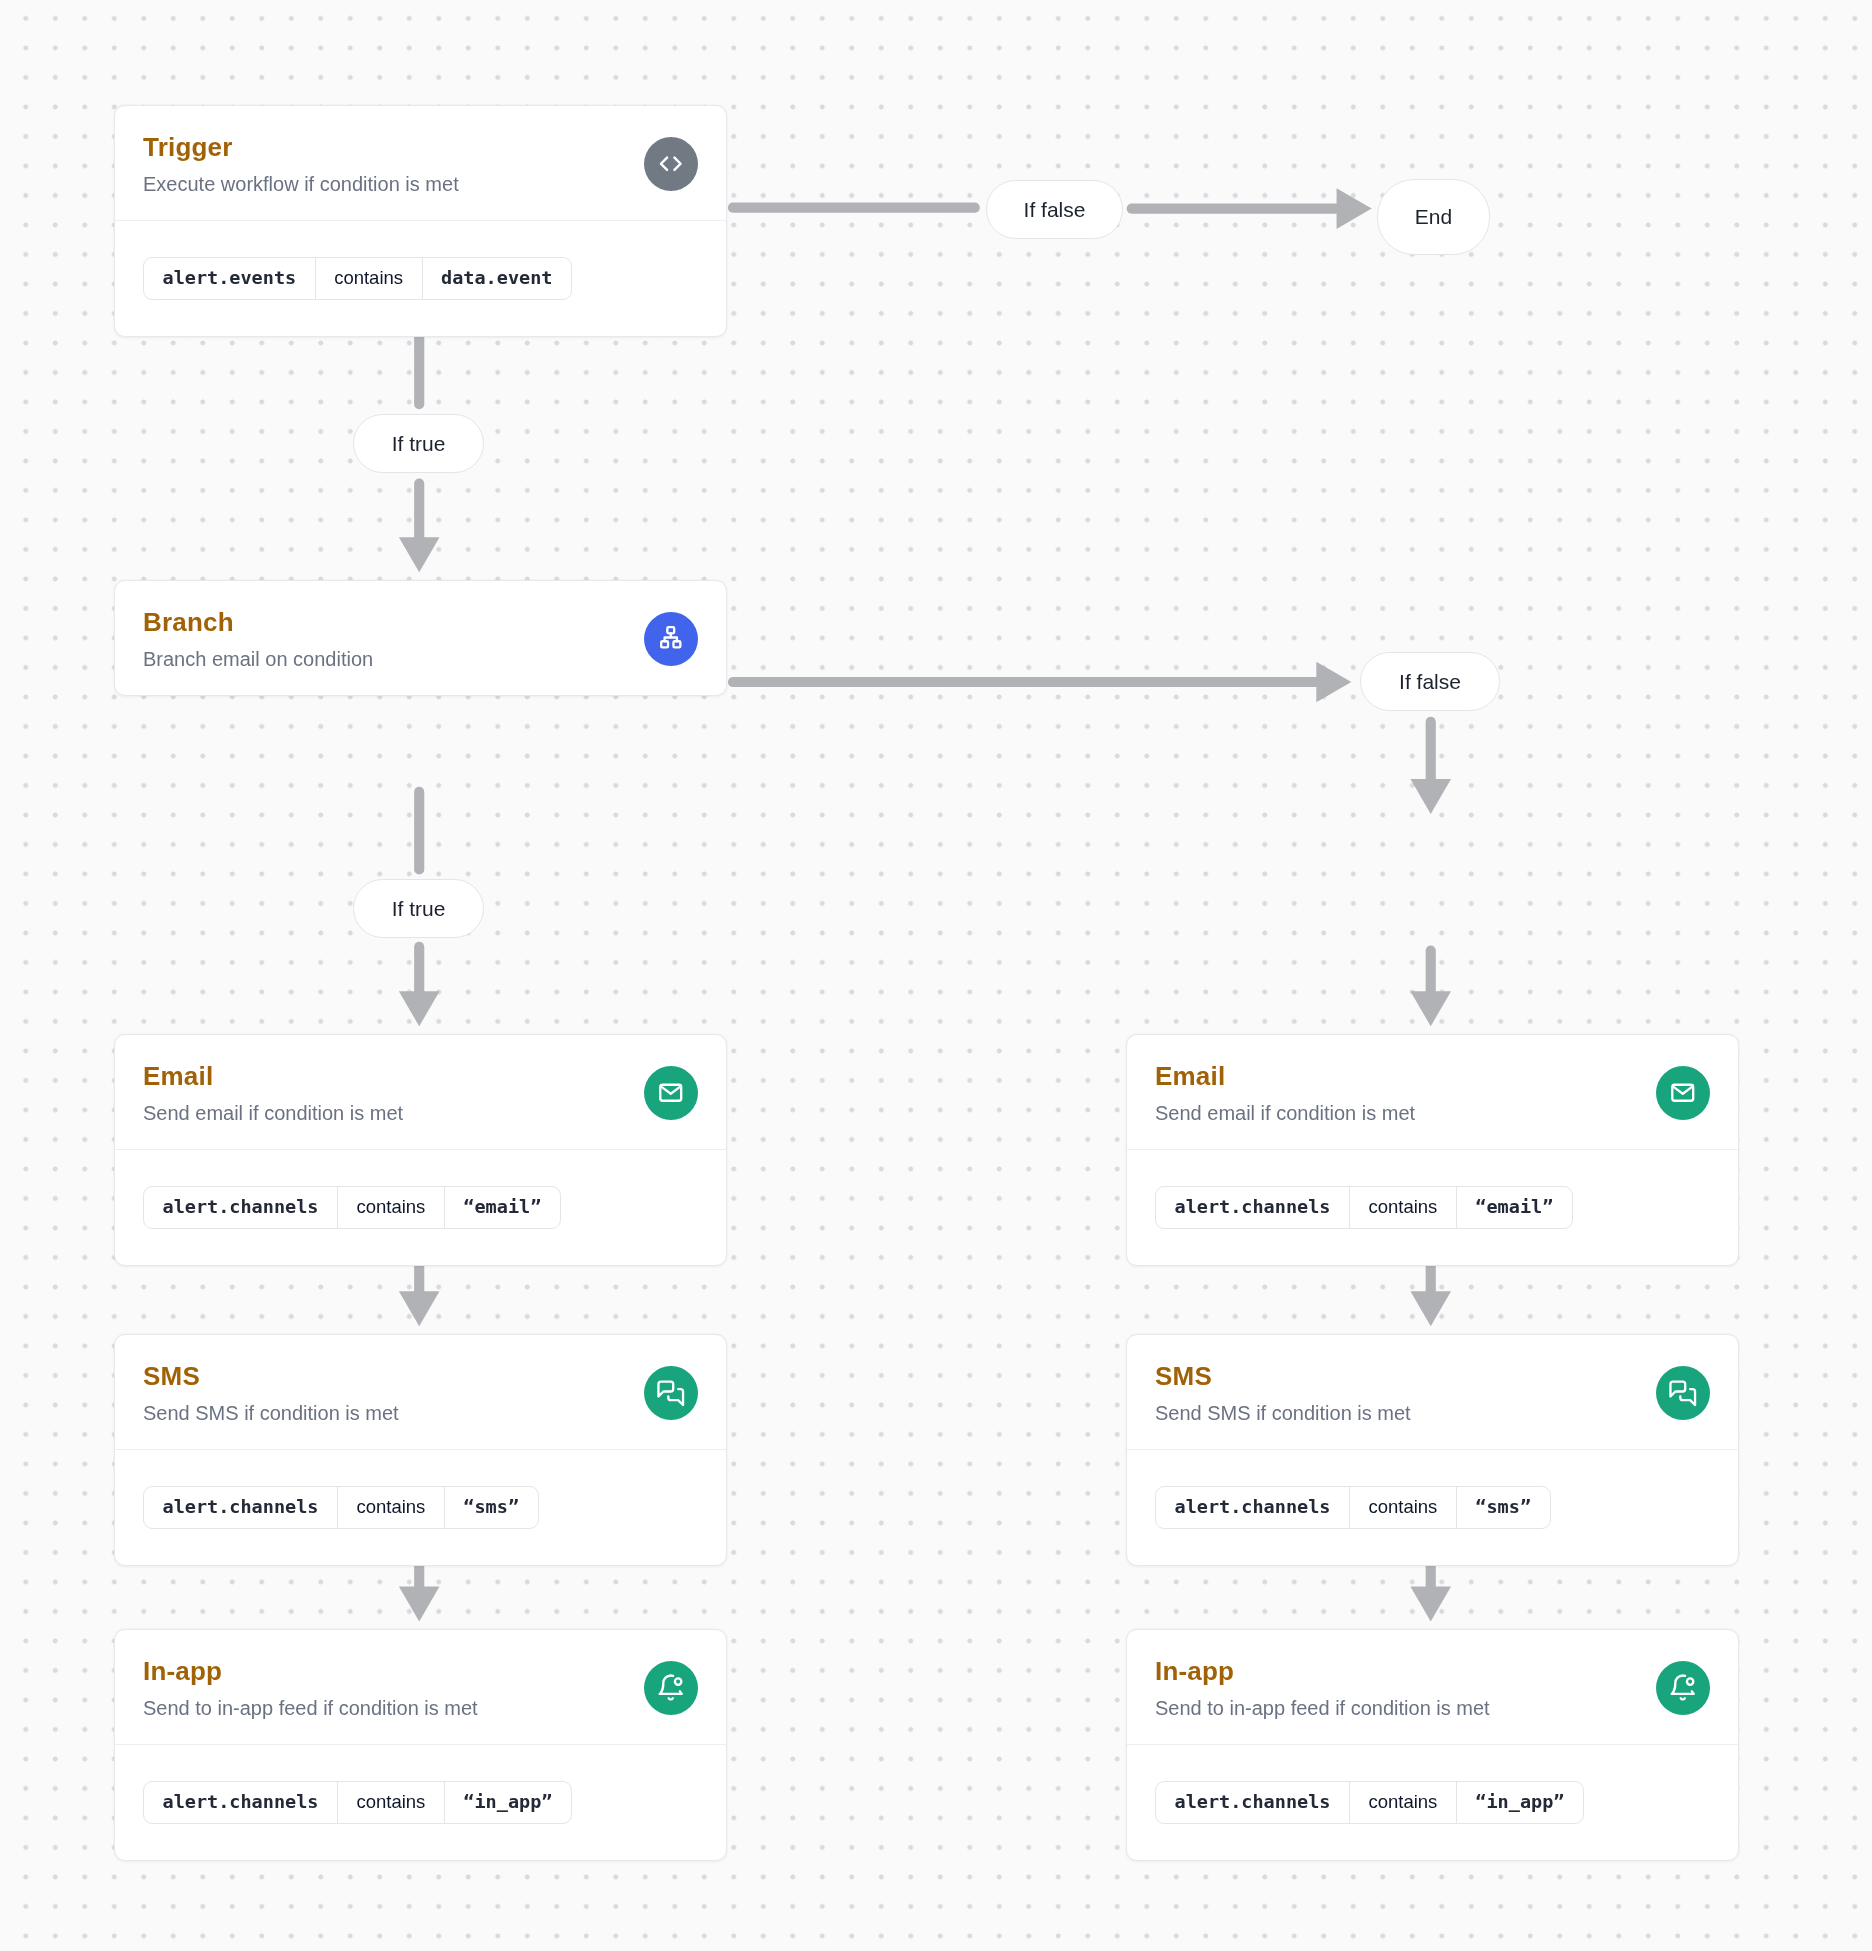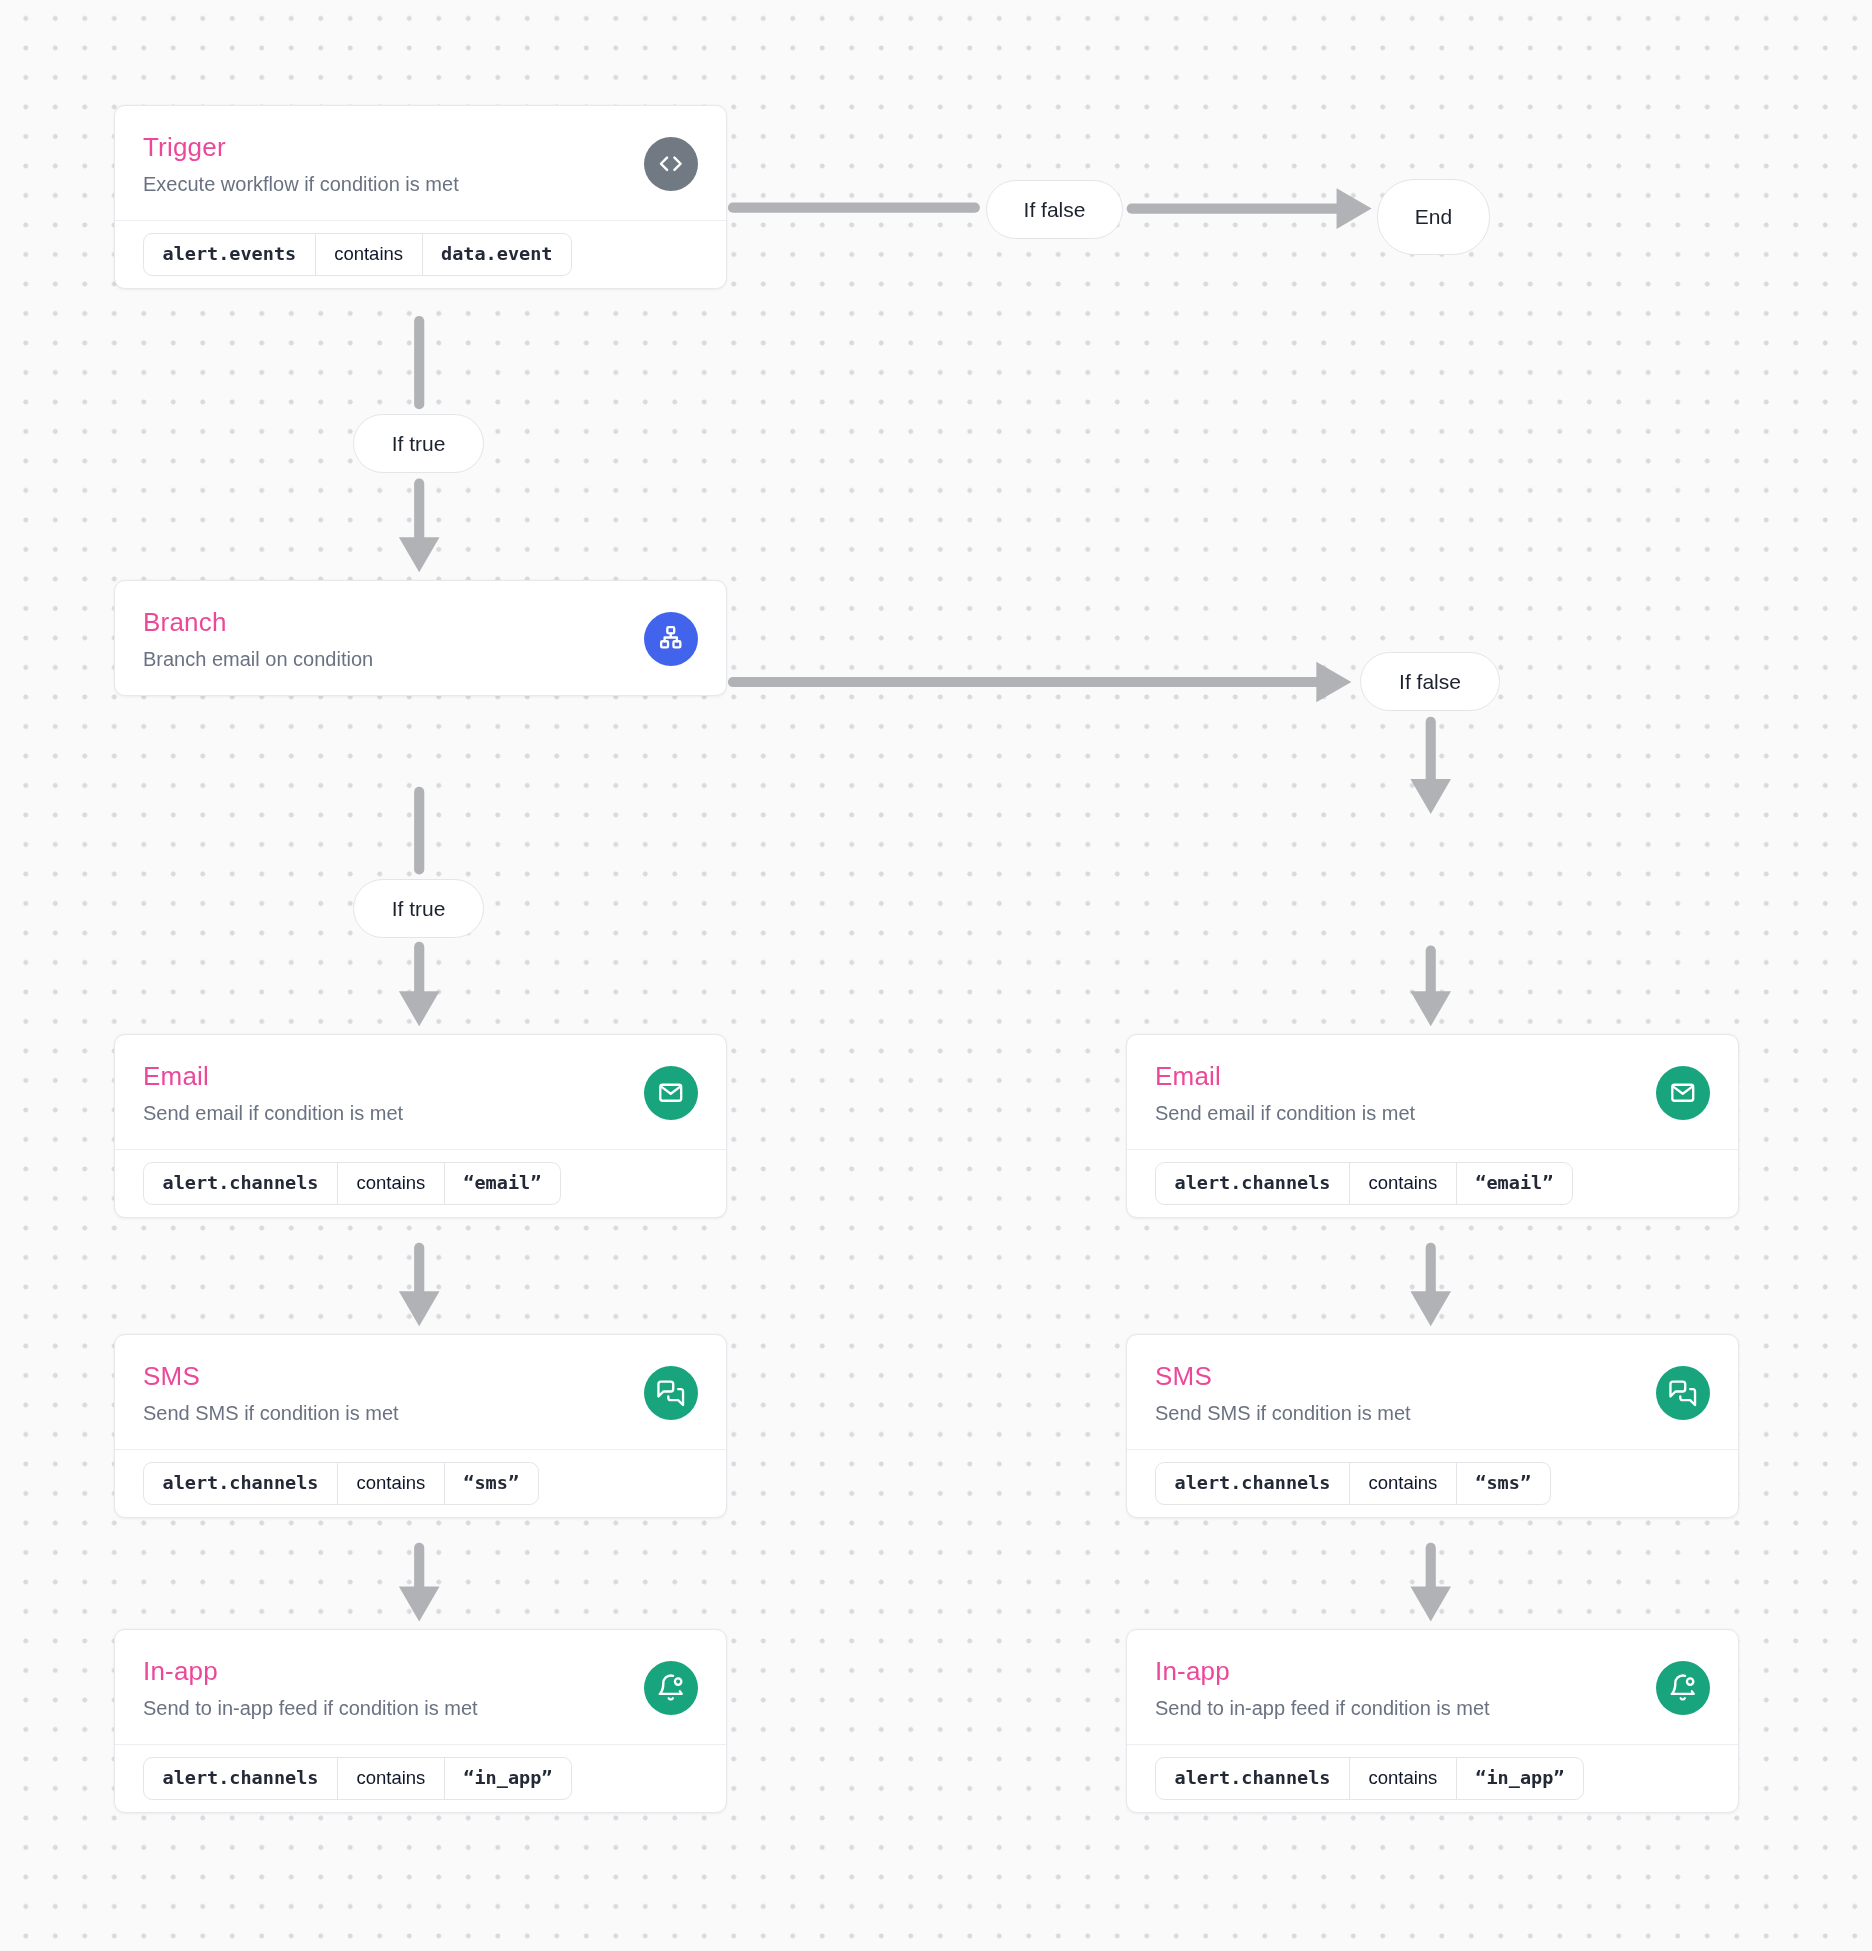--- a/index.html
+++ b/index.html
@@ -27,38 +27,38 @@
     border:0.9px solid #e6e8ec;
     border-radius:11px;
     box-shadow:0 0.9px 2.8px rgba(16,24,40,.06);
     box-sizing:border-box;
   }
   .node-header{
     display:flex;align-items:center;justify-content:space-between;
     padding:26px 28px 24px 28px;
   }
   .node-title{
-    font-size:26px;font-weight:400;color:#ec4899;letter-spacing:0.2px;
+    font-size:26px;font-weight:700;color:#a16207;letter-spacing:0.2px;
   }
   .node-subtitle{
     margin-top:10px;font-size:20px;color:#6a7282;
   }
   .node-icon{
     flex-shrink:0;width:54px;height:54px;border-radius:50%;
     display:flex;align-items:center;justify-content:center;
     margin-left:22px;
   }
   .icon-gray{background:#717983;}
   .icon-blue{background:#4263eb;}
   .icon-green{background:#18a47c;}
   .node-icon svg{width:29.5px;height:29.5px;display:block;}
 
   .node-condition{
     border-top:0.9px solid #edeef2;
-    padding:12px 28px;
+    padding:36px 28px;
   }
   .chip{
     display:inline-flex;align-items:stretch;
     border:0.9px solid #e3e5e9;border-radius:9.2px;
     background:#fff;overflow:hidden;
   }
   .chip > span{
     display:flex;align-items:center;
     padding:11px 18.5px;font-size:18.5px;line-height:1;
     white-space:nowrap;

